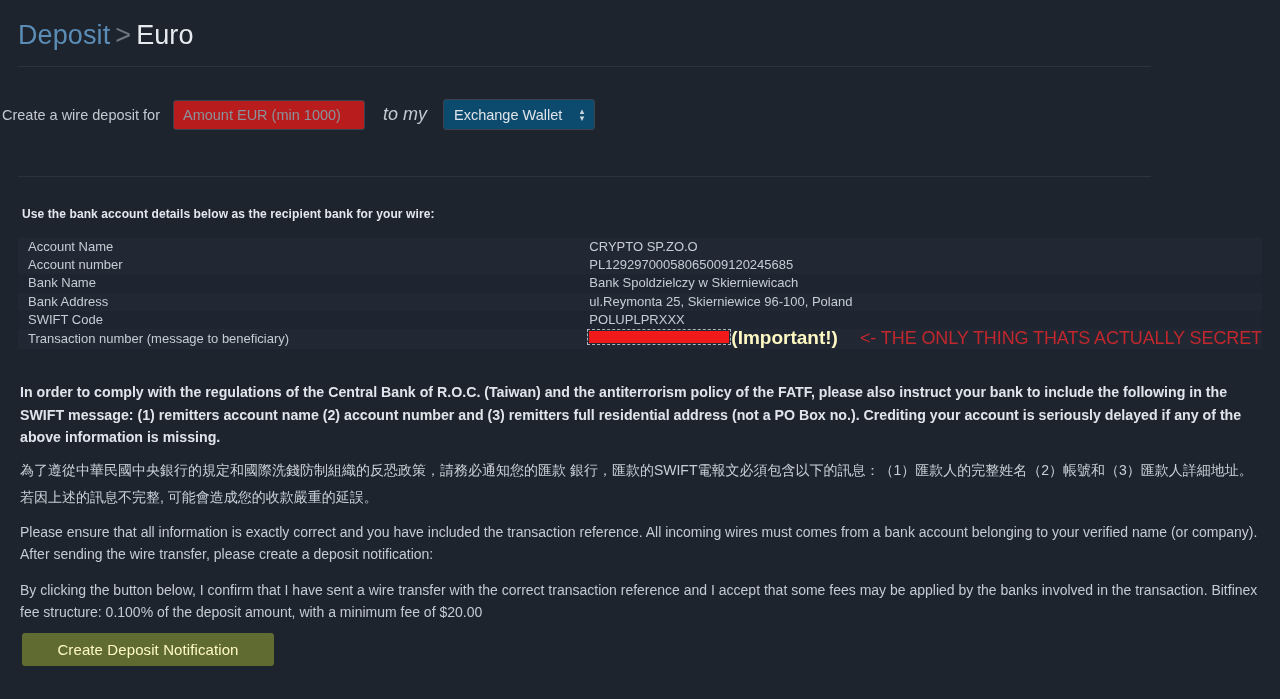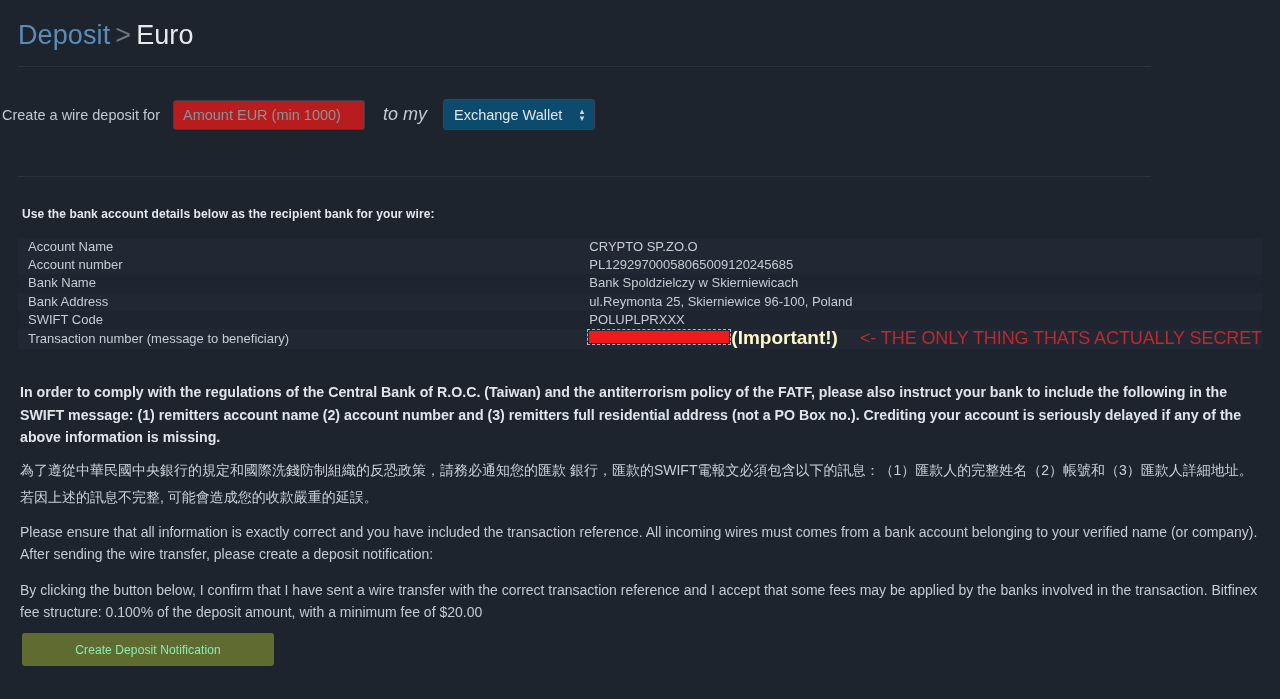--- a/index.html
+++ b/index.html
@@ -213,23 +213,23 @@
   
   .deposit-btn {
     position: absolute;
     left: 22px;
     top: 633px;
     width: 252px;
     height: 33px;
     background: #606b31;
     border: none;
     border-radius: 3px;
-    color: #86efac;
+    color: #fef9c3;
     font-family: "Liberation Sans", sans-serif;
-    font-size: 12px;
+    font-size: 15px;
     text-align: center;
     cursor: pointer;
     letter-spacing: 0.1px;
   }
 </style>
 </head>
 <body>
 
 <div class="page">
 

